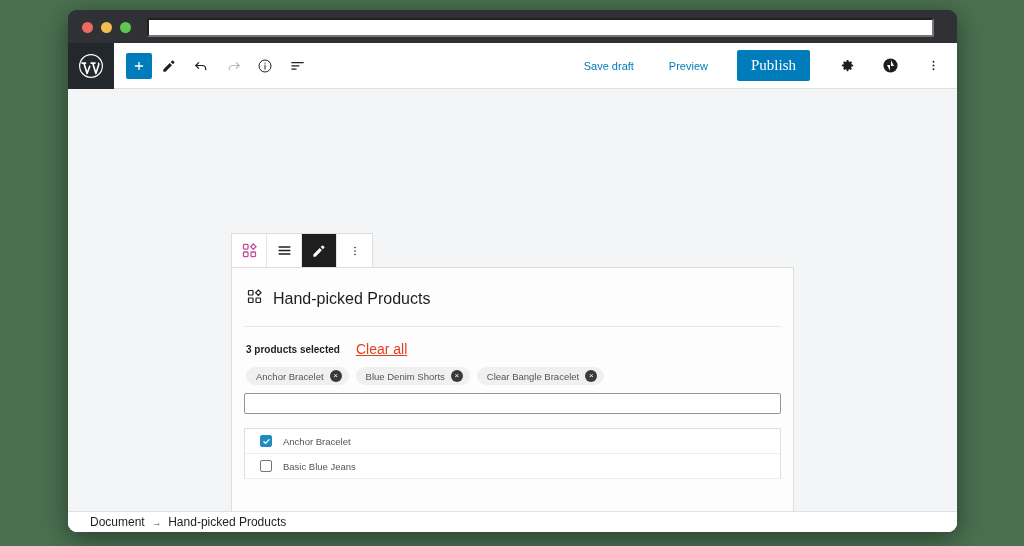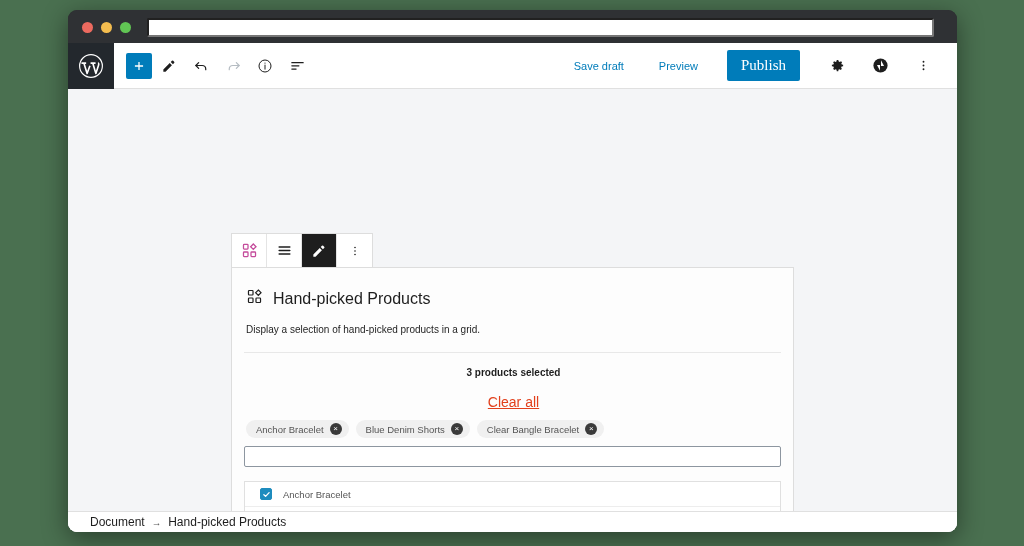--- a/index.html
+++ b/index.html
@@ -76,21 +76,21 @@
     width: 30px; height: 30px;
     display: flex; align-items: center; justify-content: center;
     border-radius: 2px; background: transparent; border: none; cursor: pointer;
     color: #1e1e1e;
   }
   .tbtn.add { background: #007cba; color: #fff; width: 26px; height: 26px; border-radius: 2px; }
   .tbtn.dim { color: #b5bcc2; }
   .tb-right {
     margin-left: auto;
     display: flex; align-items: center; gap: 15px;
-    padding-right: 20px;
+    padding-right: 10px;
   }
   .linkbtn {
     font-size: 11px; color: #007cba; background: none; border: none;
     padding: 6px 10px; cursor: pointer; white-space: nowrap;
     font-family: "Liberation Sans", sans-serif;
   }
   .publish {
     background: #007cba; color: #fff; font-size: 15px;
     border: none; border-radius: 2px; padding: 7px 14px;
     cursor: pointer; margin: 0 8px 0 4px;
@@ -148,21 +148,21 @@
     padding-left: 2px;
   }
   .bp-head .t { font-size: 16px; color: #1e1e1e; }
   .bp-desc {
     font-size: 10px; color: #1e1e1e;
     margin-top: 15px; padding-left: 2px;
   }
   .bp-rule { height: 1px; background: #e8e8e8; margin: 17px 0 0 0; }
   .sel-row {
     display: flex; align-items: center; gap: 16px;
-    margin-top: 14px; padding-left: 2px; flex-direction: column;
+    margin-top: 14px; padding-left: 2px;
   }
   .sel-count { font-size: 10px; font-weight: bold; color: #1e1e1e; }
   .clear-all {
     font-size: 14px; color: #e2401c; text-decoration: underline; cursor: pointer;
   }
   .chips { display: flex; gap: 7px; margin-top: 10px; padding-left: 2px; flex-wrap: wrap; }
   .chip {
     display: flex; align-items: center; gap: 6px;
     background: #f0f0f0; border-radius: 11px;
     padding: 3px 7px 3px 10px;
@@ -354,21 +354,20 @@
                 <svg viewBox="0 0 24 24" width="17" height="17" fill="none" stroke="#1e1e1e" stroke-width="1.7">
                   <rect x="3.5" y="3.5" width="6.4" height="6.4" rx="1"></rect>
                   <path d="M17.4 2.8l3.8 3.8-3.8 3.8-3.8-3.8z"></path>
                   <rect x="3.5" y="14.1" width="6.4" height="6.4" rx="1"></rect>
                   <rect x="14.1" y="14.1" width="6.4" height="6.4" rx="1"></rect>
                 </svg>
               </span>
               <span class="t">Hand-picked Products</span>
             </div>
 
-            <div class="bp-desc">Display a selection of hand-picked products in a grid.</div>
 
             <div class="bp-rule"></div>
 
             <div class="sel-row">
               <span class="sel-count">3 products selected</span>
               <span class="clear-all">Clear all</span>
             </div>
 
             <div class="chips">
               <span class="chip">

